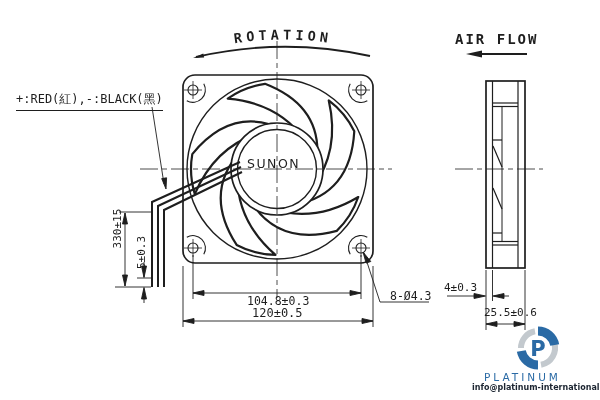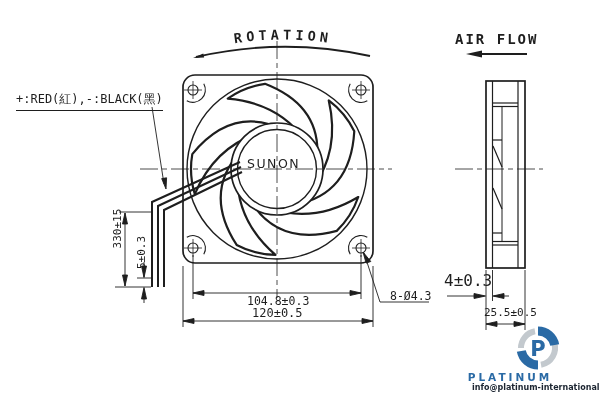--- a/index.html
+++ b/index.html
@@ -10,26 +10,26 @@
   .canvas svg{position:absolute;left:0;top:0;}
   .lbl{position:absolute;white-space:nowrap;color:#1e1e1e;}
   .wire-spec1{left:24px;top:77px;font-size:12px;letter-spacing:0.5px;}
   .wire-spec2{left:16px;top:91px;font-size:12px;letter-spacing:0px;border-bottom:1.4px solid #1e1e1e;padding-bottom:2px;}
   .airflow{left:455px;top:31px;font-size:14px;letter-spacing:2px;font-weight:bold;}
   .hub-brand{left:247px;top:156px;width:60px;text-align:left;font-size:12.5px;letter-spacing:1.5px;font-family:"DejaVu Sans",sans-serif;}
   .dim{font-size:11.5px;}
   .dim-hole-pitch{left:247px;top:294px;}
   .dim-frame-size{left:252px;top:306px;font-size:12px;}
   .dim-mounting{left:390px;top:289px;}
-  .dim-flange{left:444px;top:271px;font-size:16px;}
+  .dim-flange{left:444px;top:281px;font-size:11px;}
   .dim-depth{left:484px;top:306px;font-size:11px;}
   .vdim{position:absolute;text-align:center;transform:rotate(-90deg);transform-origin:center center;font-size:11px;}
   .dim-wire-length{left:93px;top:222px;width:48px;}
   .dim-wire-tip{left:121px;top:246px;width:40px;}
-  .wm-brand{left:464px;top:371px;width:92px;text-align:center;font-size:10.5px;font-weight:bold;letter-spacing:3px;
+  .wm-brand{left:484px;top:371px;width:92px;font-size:10.5px;font-weight:normal;letter-spacing:3px;
             color:#2a6aa5;font-family:"DejaVu Sans",sans-serif;}
   .wm-email{left:472px;top:383px;width:128px;text-align:center;font-size:8px;font-weight:bold;color:#1b2430;
             font-family:"DejaVu Sans",sans-serif;letter-spacing:0px;}
 </style>
 </head>
 <body>
 
 <div class="canvas">
 
   <svg width="600" height="400" viewBox="0 0 600 400">
@@ -184,21 +184,21 @@
   </svg>
 
   <div class="lbl wire-spec2">+:RED(紅),-:BLACK(黑)</div>
   <div class="lbl airflow">AIR FLOW</div>
   <div class="lbl hub-brand">SUNON</div>
 
   <div class="lbl dim dim-hole-pitch">104.8±0.3</div>
   <div class="lbl dim dim-frame-size">120±0.5</div>
   <div class="lbl dim dim-mounting">8-Ø4.3</div>
   <div class="lbl dim dim-flange">4±0.3</div>
-  <div class="lbl dim dim-depth">25.5±0.5</div>
+  <div class="lbl dim dim-depth">25.5±0.6</div>
   <div class="lbl vdim dim-wire-length">330±15</div>
   <div class="lbl vdim dim-wire-tip">5±0.3</div>
 
   <svg width="66" height="56" viewBox="0 0 66 56" style="left:505px;top:322px;">
     <g fill="none" stroke-linecap="butt">
       <path d="M 49 20.2 A 17 17 0 0 1 36 42.7" stroke-width="6" stroke="#c3c9ce"></path>
       <path d="M 33 43 A 17 17 0 0 1 16.3 29" stroke-width="9" stroke="#2a6aa5"></path>
       <path d="M 16 26 A 17 17 0 0 1 30 9.3" stroke-width="6" stroke="#c3c9ce"></path>
       <path d="M 33 9 A 17 17 0 0 1 49.7 23" stroke-width="9" stroke="#2a6aa5"></path>
     </g>

